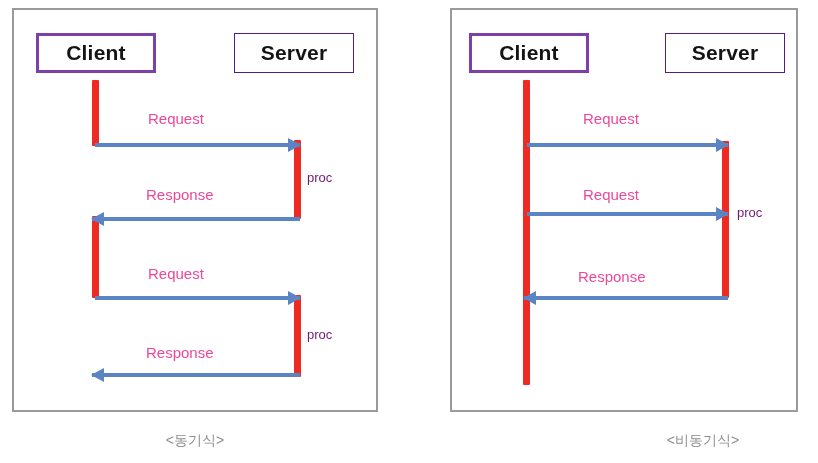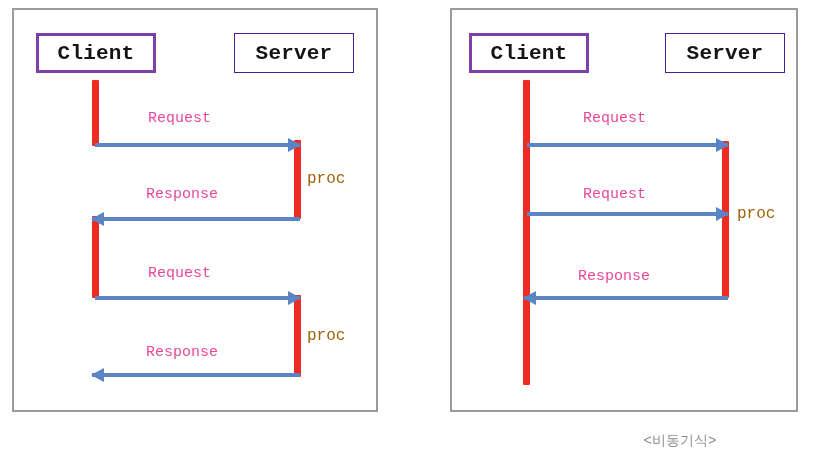--- a/index.html
+++ b/index.html
@@ -14,21 +14,20 @@
     font-family: "Liberation Sans", "DejaVu Sans", sans-serif;
     overflow: hidden;
   }
 
   .canvas {
     position: absolute;
     left: 0; top: 0;
     width: 818px;
     height: 332px;
     background: #ffffff;
-    font-family: Liberation Mono, monospace;
   }
 
   
   .panel {
     position: absolute;
     box-sizing: border-box;
     border: 2px solid #9a9a9a;
     background: #ffffff;
   }
   #panel-sync  { left: 12px;  top: 8px; width: 366px; height: 404px; }
@@ -89,22 +88,22 @@
 
   
   .msg-label {
     position: absolute;
     font-size: 15px;
     color: #ec4899;
     white-space: nowrap;
   }
   .proc-label {
     position: absolute;
-    font-size: 16px;
-    color: #a16207;
+    font-size: 13px;
+    color: #701a75;
     white-space: nowrap;
   }
 
   
   .caption {
     position: absolute;
     font-size: 14px;
     color: #8c8c8c;
     white-space: nowrap;
     text-align: center;
@@ -152,20 +151,21 @@
   <div class="msg-label" style="left:148px; top:265px;">Request</div>
 
   <div class="msg left" style="left:92px; top:368px; width:208px;">
     <div class="line"></div>
     <div class="head"></div>
   </div>
   <div class="msg-label" style="left:146px; top:344px;">Response</div>
 
   <div class="proc-label" style="left:307px; top:327px;">proc</div>
 
+  <div class="caption" style="left:115px; top:432px; width:160px;">&lt;동기식&gt;</div>
 
   <div class="panel" id="panel-async"></div>
 
   <div class="actor-box actor-client" style="left:469px; top:33px; width:120px; height:40px;">
     <span>Client</span>
   </div>
 
   <div class="actor-box actor-server" style="left:665px; top:33px; width:120px; height:40px;">
     <span>Server</span>
   </div>
@@ -187,15 +187,15 @@
   <div class="msg-label" style="left:583px; top:186px;">Request</div>
 
   <div class="proc-label" style="left:737px; top:205px;">proc</div>
 
   <div class="msg left" style="left:524px; top:291px; width:204px;">
     <div class="line"></div>
     <div class="head"></div>
   </div>
   <div class="msg-label" style="left:578px; top:268px;">Response</div>
 
-  <div class="caption" style="left:600px; top:432px; width:160px;">&lt;비동기식&gt;</div>
+  <div class="caption" style="left:623px; top:432px; width:160px;">&lt;비동기식&gt;</div>
 
 </div>
 
 </body></html>

